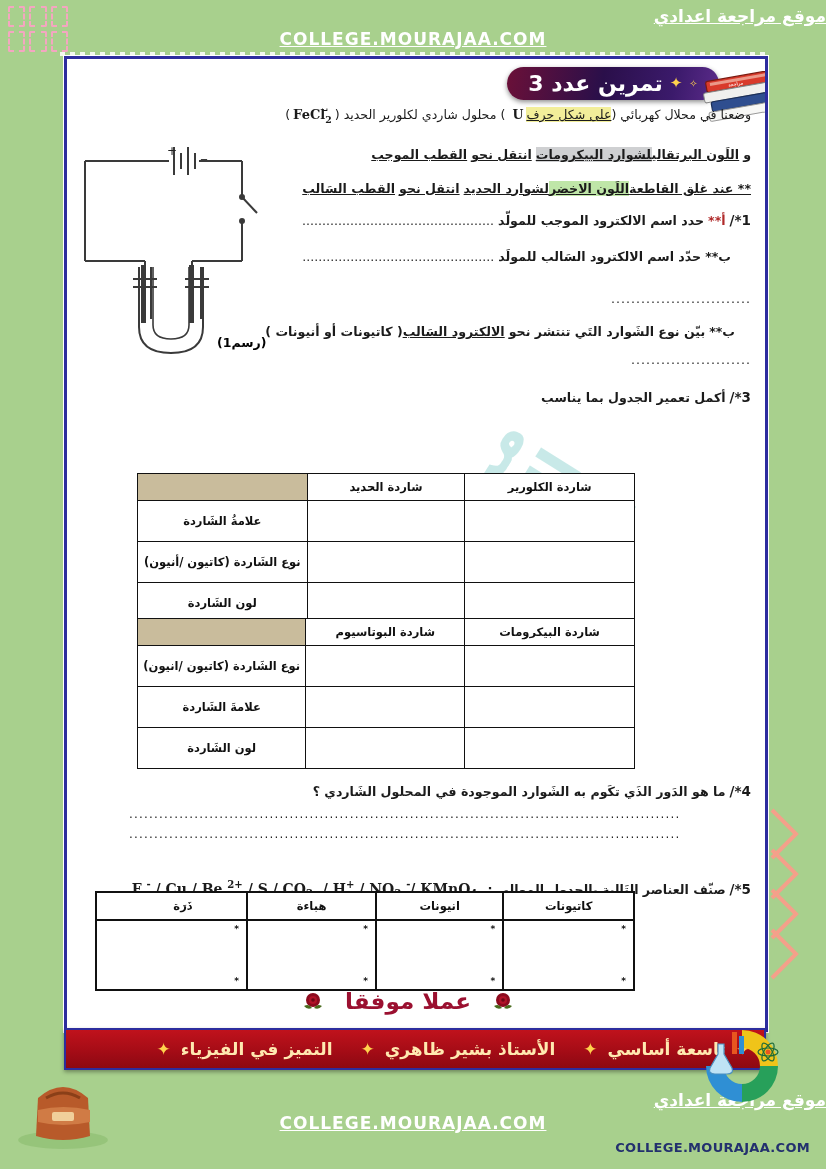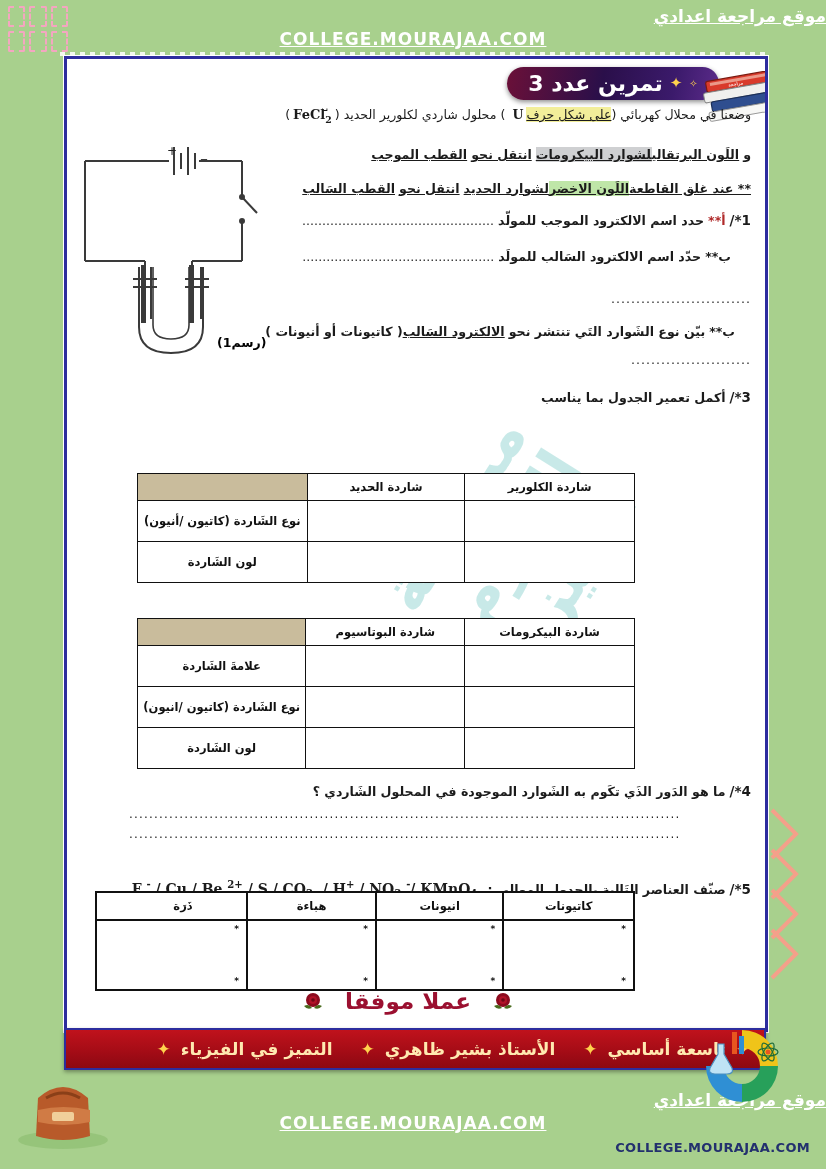--- a/index.html
+++ b/index.html
@@ -258,46 +258,51 @@
       <table class="tbl" style="left:70px;top:414px;width:498px;">
         <tbody>
             <tr>
           <td class="hdr" style="width:170px;">شاردة الكلورير</td>
           <td class="hdr" style="width:158px;">شاردة الحديد</td>
           <td class="hdr beige" style="width:170px;"></td>
         </tr>
         <tr>
           <td class="body"></td>
           <td class="body"></td>
+          <td class="body lbl">علامةُ الشَاردة</td>
+        </tr>
+        <tr>
+          <td class="body"></td>
+          <td class="body"></td>
           <td class="body lbl">نوع الشَاردة (كاتيون /أنيون)</td>
         </tr>
         <tr>
           <td class="body"></td>
           <td class="body"></td>
           <td class="body lbl">لون الشَاردة</td>
         </tr>
       </tbody>
         </table>
 
       <table class="tbl" style="left:70px;top:559px;width:498px;">
         <tbody>
             <tr>
           <td class="hdr" style="width:170px;">شاردة البيكرومات</td>
           <td class="hdr" style="width:158px;">شاردة البوتاسيوم</td>
           <td class="hdr beige" style="width:170px;"></td>
         </tr>
         <tr>
           <td class="body"></td>
           <td class="body"></td>
+          <td class="body lbl">نوع الشَاردة (كاتيون /انيون)</td>
+        </tr>
+        <tr>
+          <td class="body"></td>
+          <td class="body"></td>
           <td class="body lbl">علامةَ الشَاردة</td>
-        </tr>
-        <tr>
-          <td class="body"></td>
-          <td class="body"></td>
-          <td class="body lbl">نوع الشَاردة (كاتيون /انيون)</td>
         </tr>
         <tr>
           <td class="body"></td>
           <td class="body"></td>
           <td class="body lbl">لون الشَاردة</td>
         </tr>
       </tbody>
         </table>
 
       <div class="line rtl" style="position:absolute;right:14px;top:722px;width:462px;">

